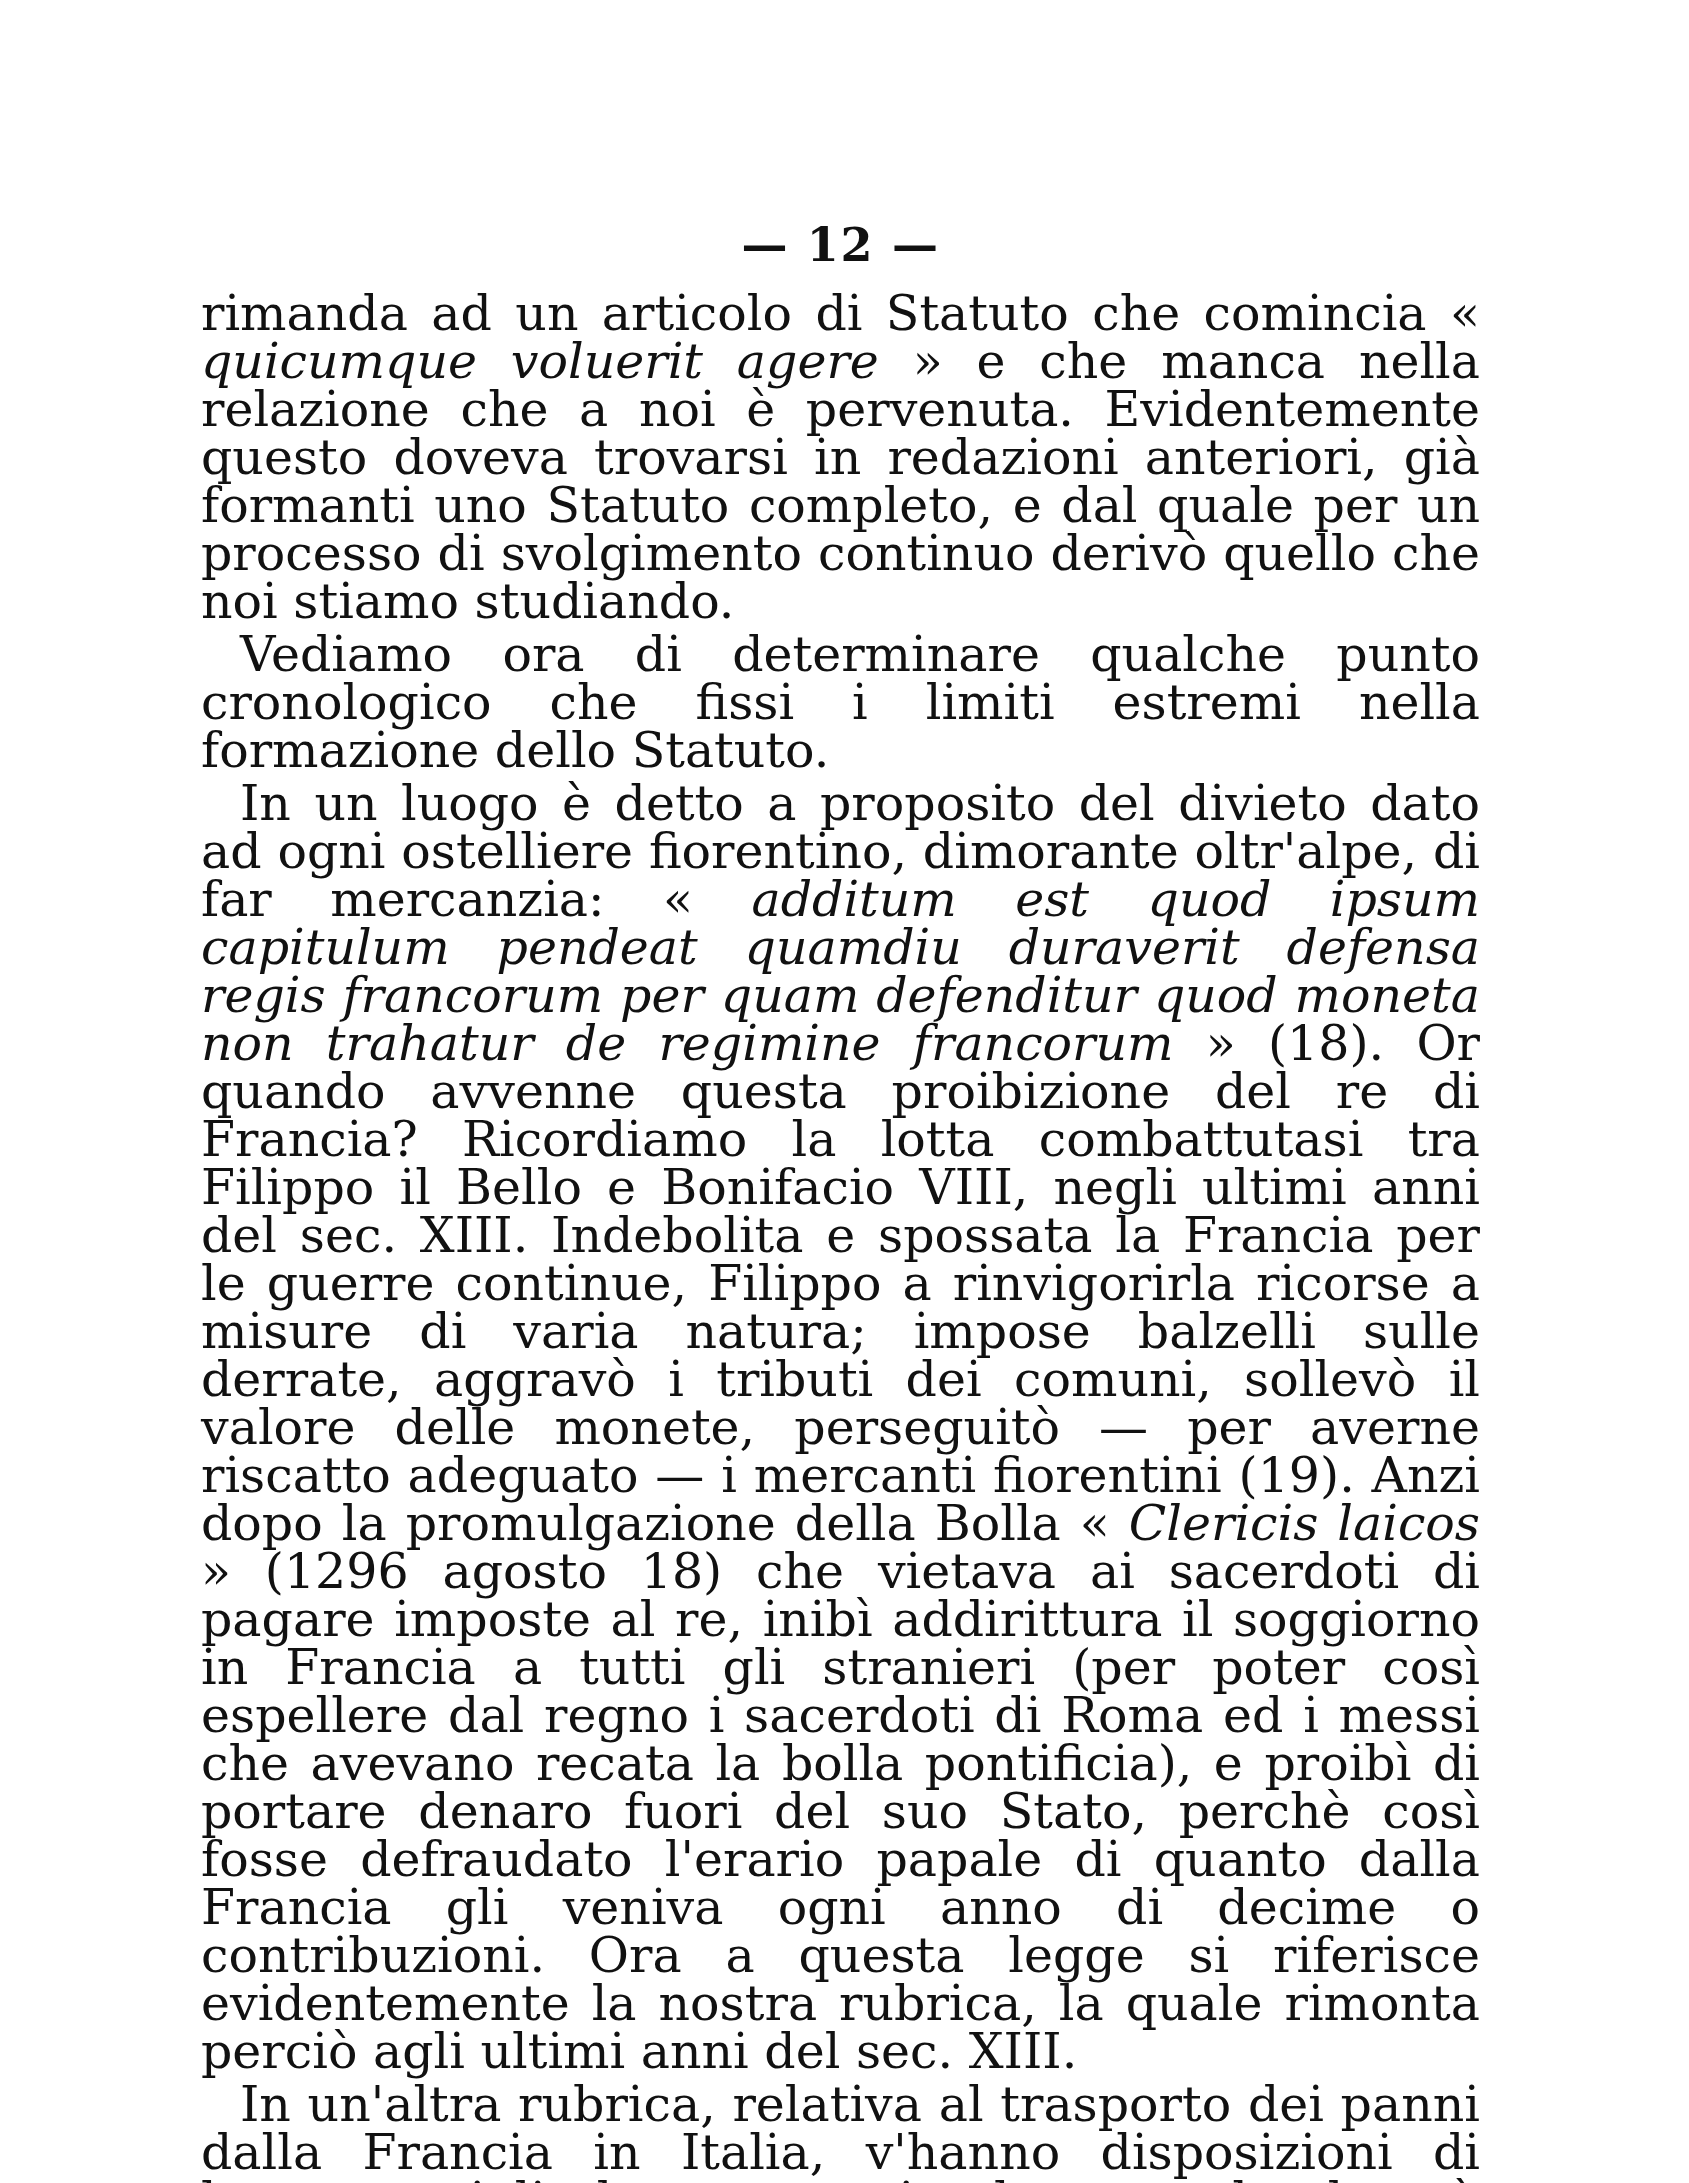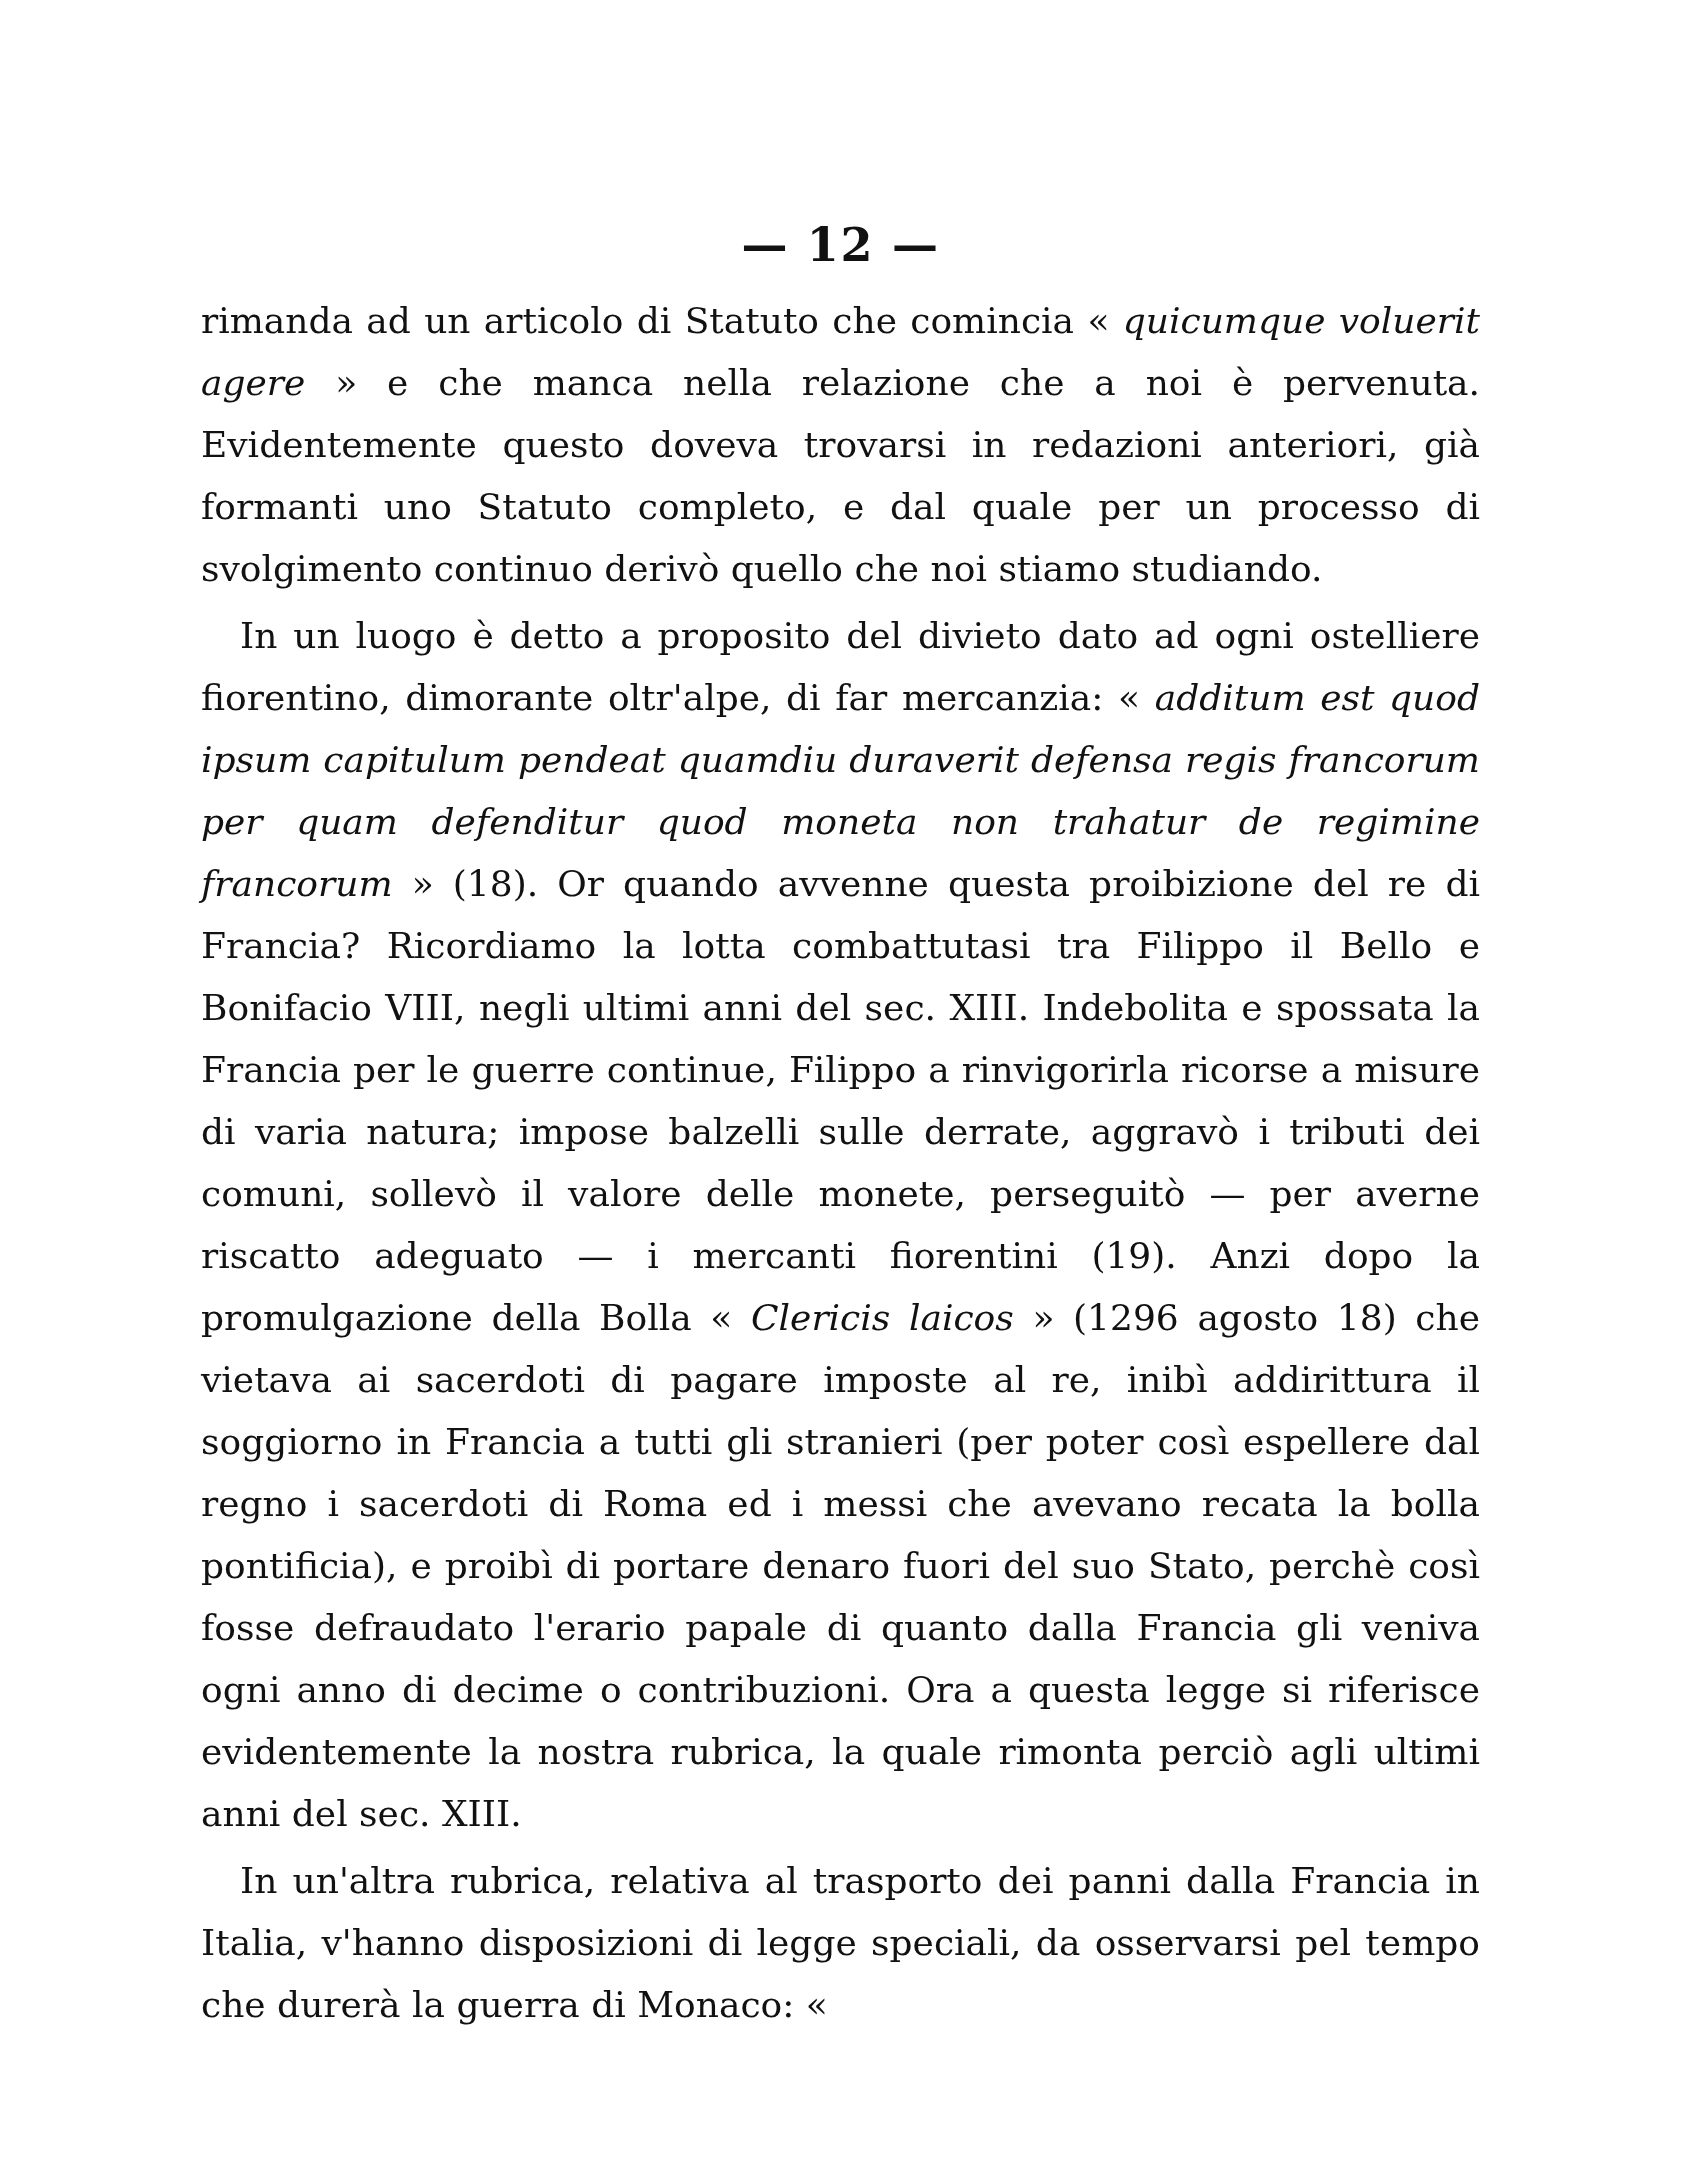--- a/index.html
+++ b/index.html
@@ -1,28 +1,29 @@
 <!DOCTYPE html>
 <html style="font-size:7px"><head>
 <meta charset="utf-8">
 <style>
   html, body { margin: 0; padding: 0; background: #ffffff; }
   body { width: 1690px; height: 2597px; position: relative; overflow: hidden; color: #111; }
   .page { position: absolute; left: 201px; top: 218px; width: 1279px; font-family: "DejaVu Serif", serif; }
   .pagenum { text-align: center; font-size: 46px; font-weight: bold; margin: 0 0 17.5px 0; letter-spacing: 1.7px; }
-  .para { font-size: 36px; line-height: 62px; text-align: justify; margin: 0 0 5.2px 0; text-indent: 0; }
+  .para { font-size: 49px; line-height: 48px; text-align: justify; margin: 0 0 5.2px 0; text-indent: 0; }
   .para.ind { text-indent: 39px; }
 </style>
 </head>
 <body>
 
 <div class="page">
   <div class="pagenum">— 12 —</div>
 
   <div>
     <p class="para"><span>rimanda ad un articolo di Statuto che comincia « </span><span style="font-style: italic;">quicumque voluerit agere</span><span> » e che manca nella relazione che a noi è pervenuta. Evidentemente questo doveva trovarsi in redazioni anteriori, già formanti uno Statuto completo, e dal quale per un processo di svolgimento continuo derivò quello che noi stiamo studiando.</span></p>
+    <p class="para ind"><span>Vediamo ora di determinare qualche punto cronologico che fissi i limiti estremi nella formazione dello Statuto.</span></p>
     <p class="para ind"><span>In un luogo è detto a proposito del divieto dato ad ogni ostelliere fiorentino, dimorante oltr'alpe, di far mercanzia: « </span><span style="font-style: italic;">additum est quod ipsum capitulum pendeat quamdiu duraverit defensa regis francorum per quam defenditur quod moneta non trahatur de regimine francorum</span><span> » (18). Or quando avvenne questa proibizione del re di Francia? Ricordiamo la lotta combattutasi tra Filippo il Bello e Bonifacio VIII, negli ultimi anni del sec. XIII. Indebolita e spossata la Francia per le guerre continue, Filippo a rinvigorirla ricorse a misure di varia natura; impose balzelli sulle derrate, aggravò i tributi dei comuni, sollevò il valore delle monete, perseguitò — per averne riscatto adeguato — i mercanti fiorentini (19). Anzi dopo la promulgazione della Bolla « </span><span style="font-style: italic;">Clericis laicos</span><span> » (1296 agosto 18) che vietava ai sacerdoti di pagare imposte al re, inibì addirittura il soggiorno in Francia a tutti gli stranieri (per poter così espellere dal regno i sacerdoti di Roma ed i messi che avevano recata la bolla pontificia), e proibì di portare denaro fuori del suo Stato, perchè così fosse defraudato l'erario papale di quanto dalla Francia gli veniva ogni anno di decime o contribuzioni. Ora a questa legge si riferisce evidentemente la nostra rubrica, la quale rimonta perciò agli ultimi anni del sec. XIII.</span></p>
     <p class="para ind"><span>In un'altra rubrica, relativa al trasporto dei panni dalla Francia in Italia, v'hanno disposizioni di legge speciali, da osservarsi pel tempo che durerà la guerra di Monaco: « </span></p>
 
   </div>
 
 </div>
 
 
 </body></html>

